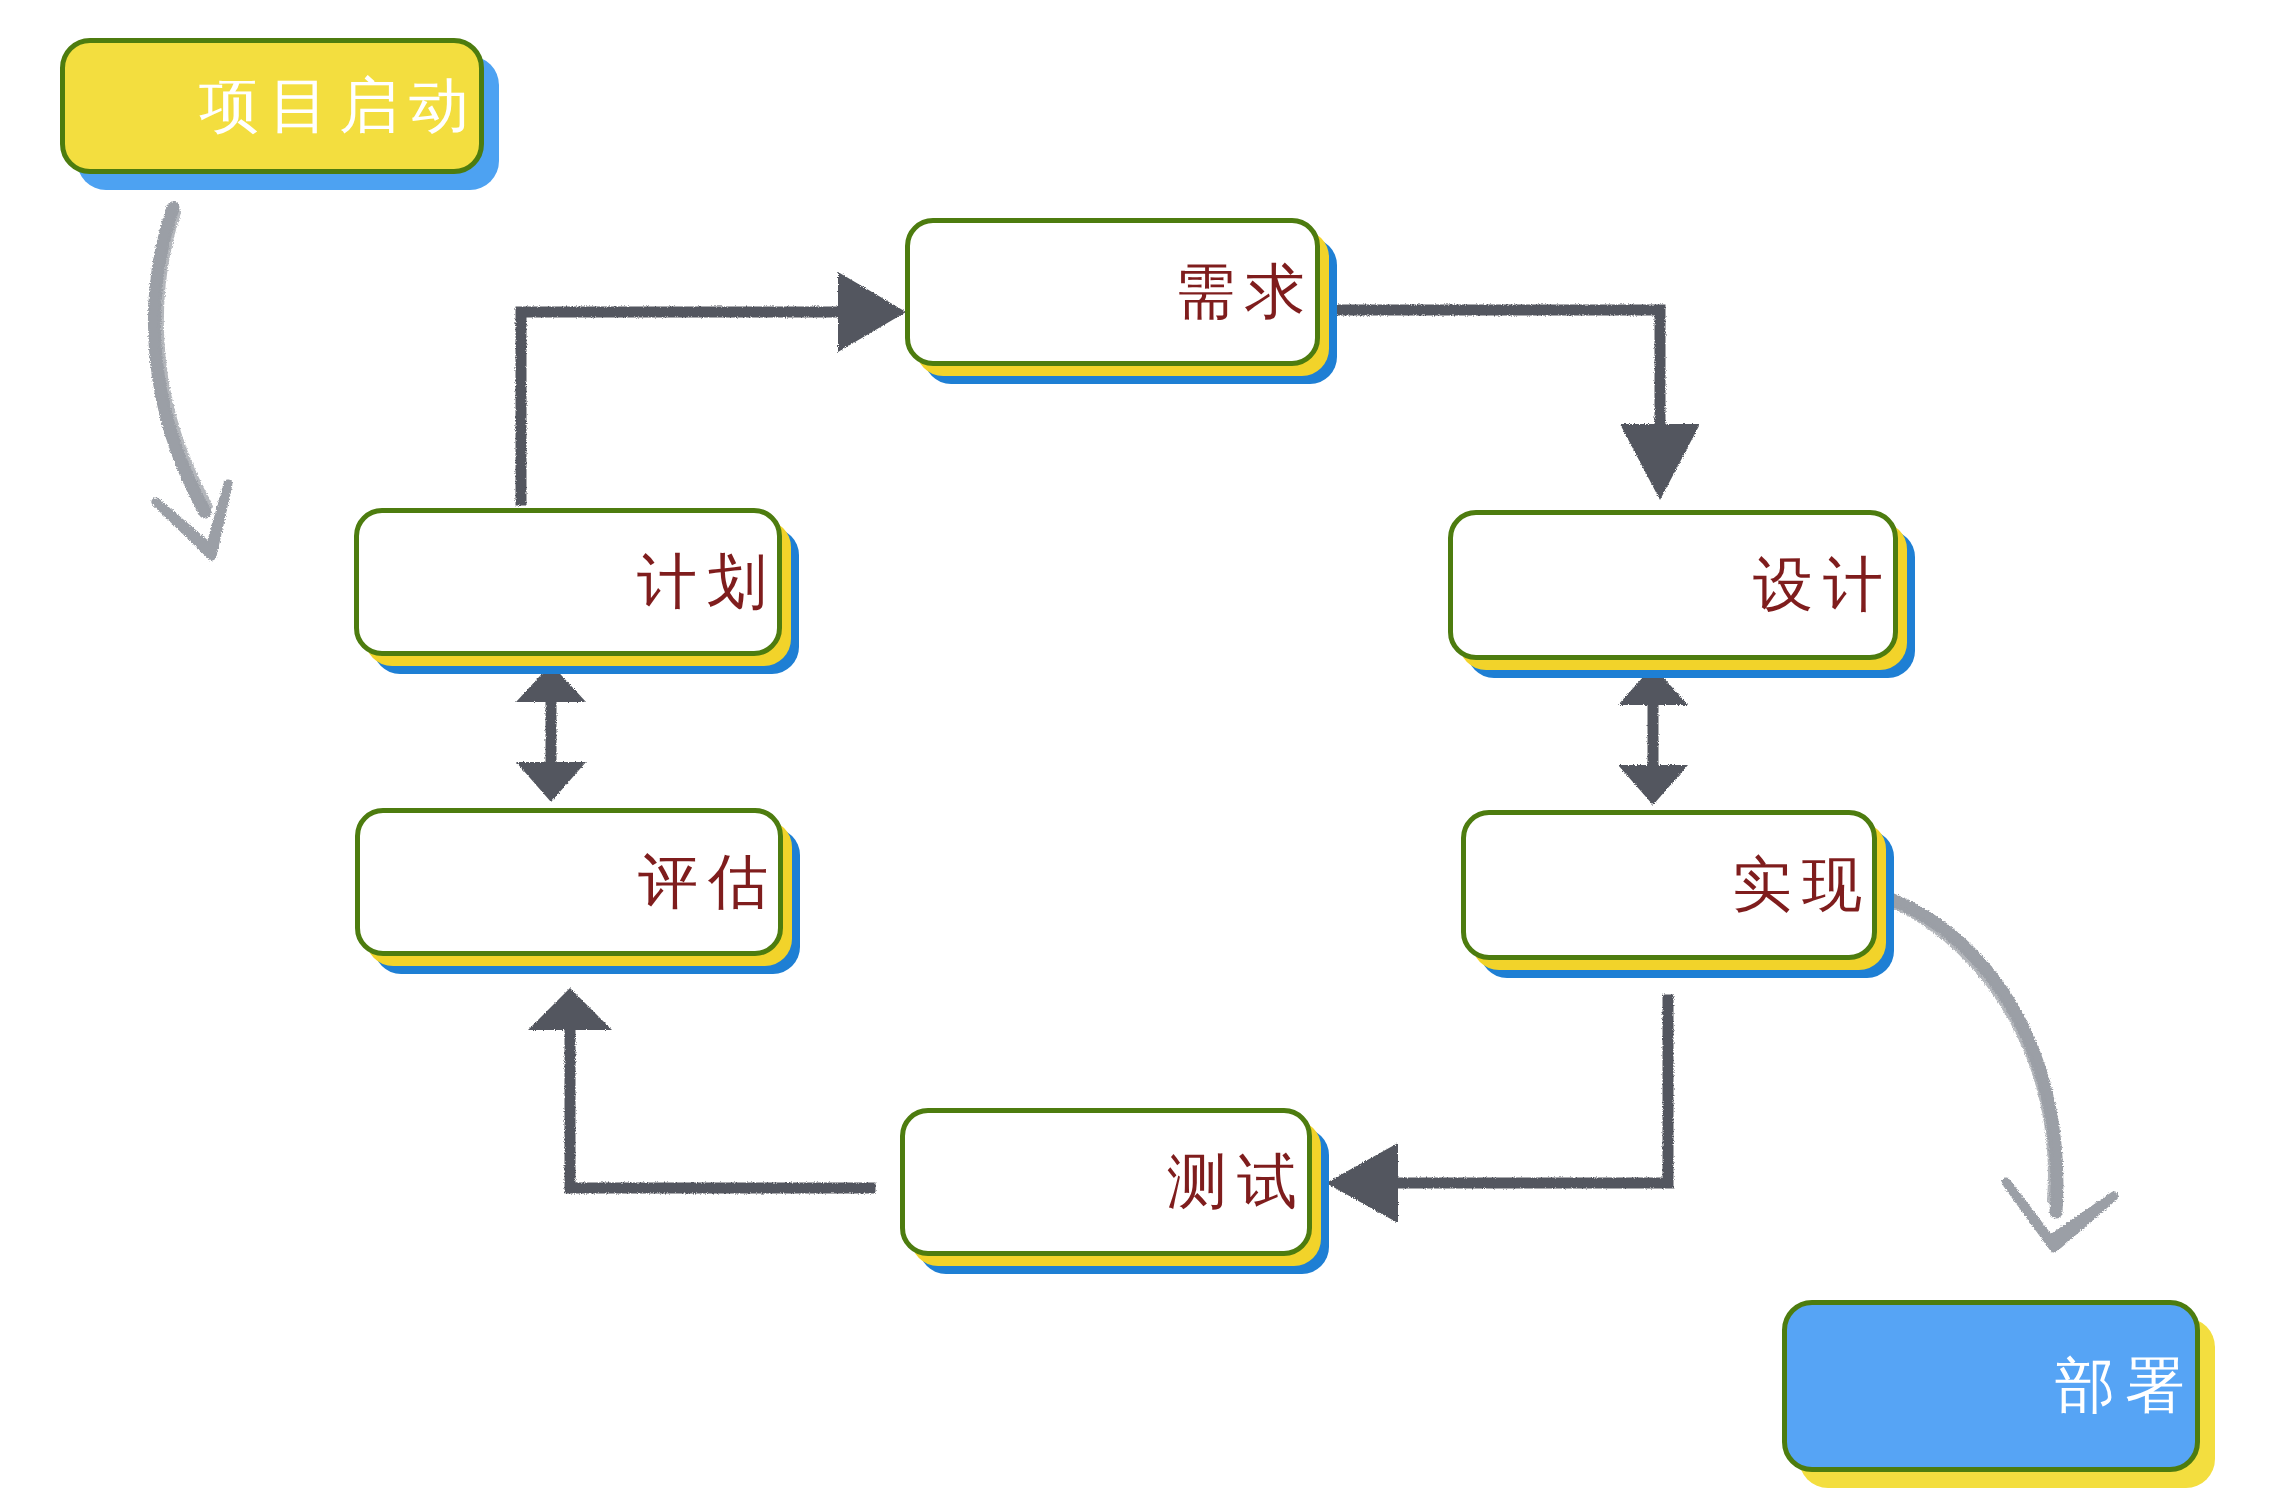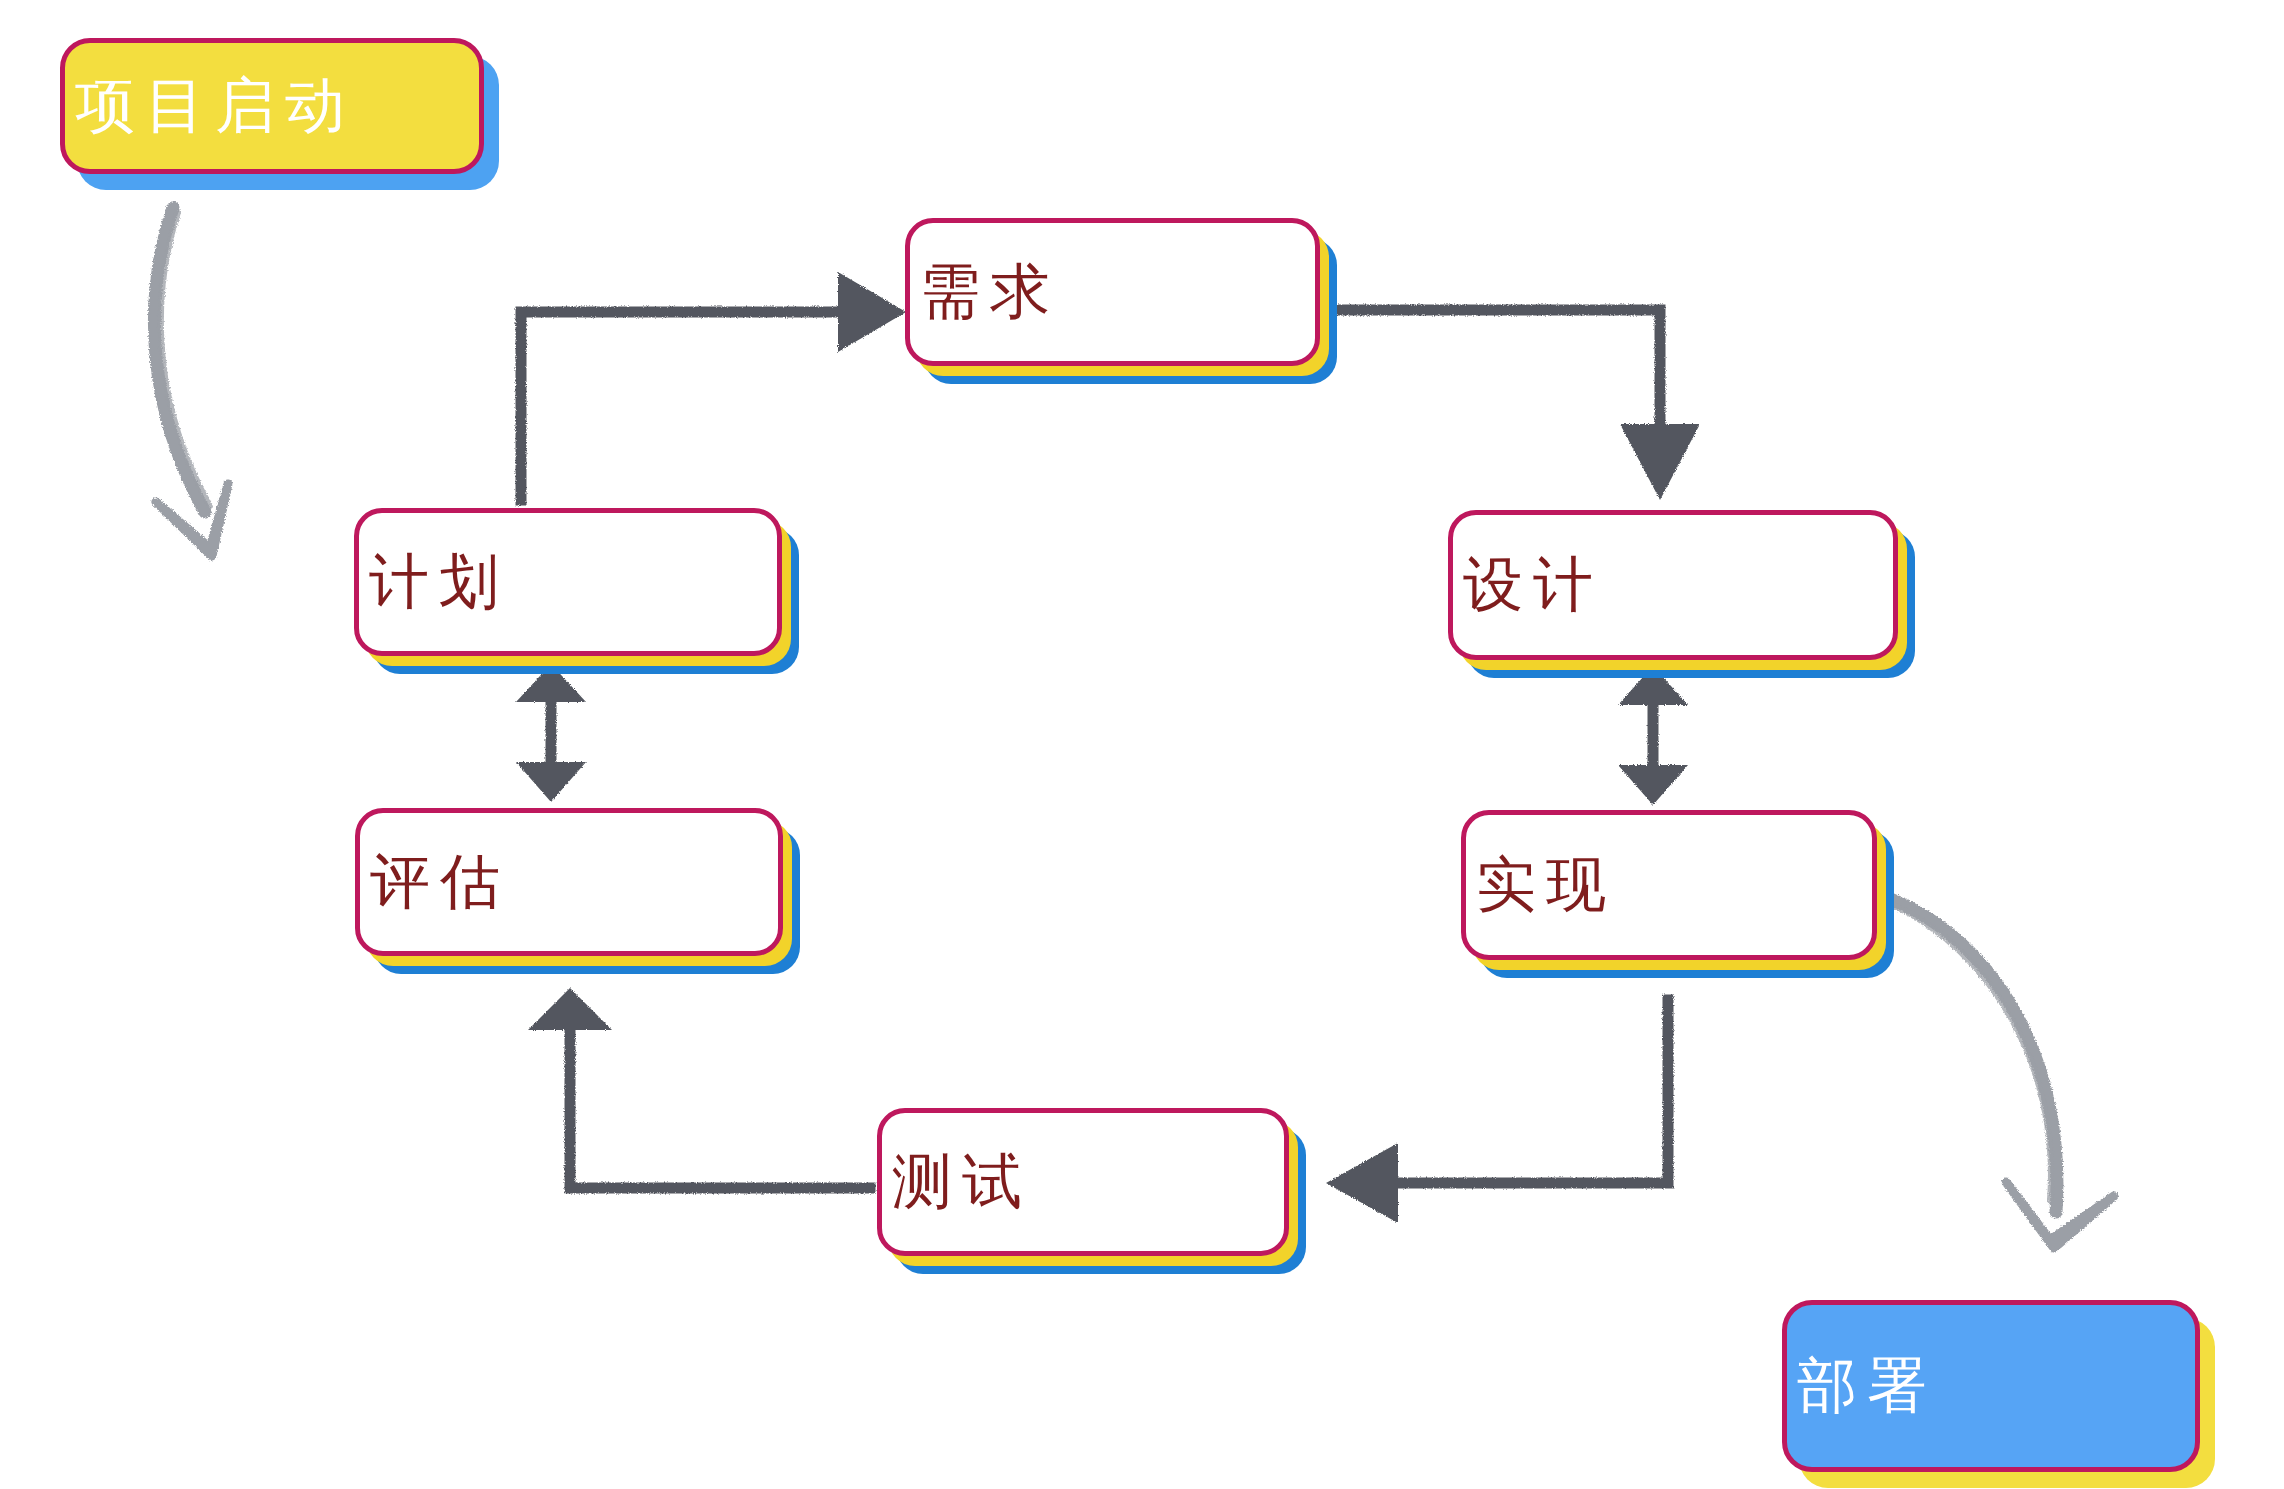--- a/index.html
+++ b/index.html
@@ -24,22 +24,22 @@
     top: 0;
     width: 2284px;
     height: 1489px;
     pointer-events: none;
   }
   .node {
     position: absolute;
     box-sizing: border-box;
     display: flex;
     align-items: center;
-    justify-content: flex-start;
-    border: 5px solid #be185d;
+    justify-content: flex-end;
+    border: 5px solid #4d7c0f;
     border-radius: 28px;
     z-index: 5;
   }
   .node .label {
     font-size: 60px;
     letter-spacing: 10px;
     text-indent: 10px;
     line-height: 1;
     font-weight: 400;
     white-space: nowrap;
@@ -72,21 +72,21 @@
     color: #ffffff;
   }
 
   
   #node-start   { left: 60px;   top: 38px;   width: 424px; height: 136px; border-radius: 30px; }
   #node-req     { left: 905px;  top: 218px;  width: 415px; height: 148px; }
   #node-plan    { left: 348px;  top: 508px;  width: 428px; height: 148px; margin-left: 6px; }
   #node-design  { left: 1448px; top: 510px;  width: 450px; height: 150px; }
   #node-eval    { left: 355px;  top: 808px;  width: 428px; height: 148px; }
   #node-impl    { left: 1448px; top: 810px;  width: 416px; height: 150px; margin-left: 13px; }
-  #node-test    { left: 877px;  top: 1108px; width: 412px; height: 148px; }
+  #node-test    { left: 900px;  top: 1108px; width: 412px; height: 148px; }
   #node-deploy  { left: 1782px; top: 1300px; width: 418px; height: 172px; border-radius: 30px; }
 </style>
 </head>
 <body>
 
 <div id="canvas">
 
   <svg id="edges" viewBox="0 0 2284 1489">
     <defs>
       <filter id="rough" x="-20%" y="-20%" width="140%" height="140%">

